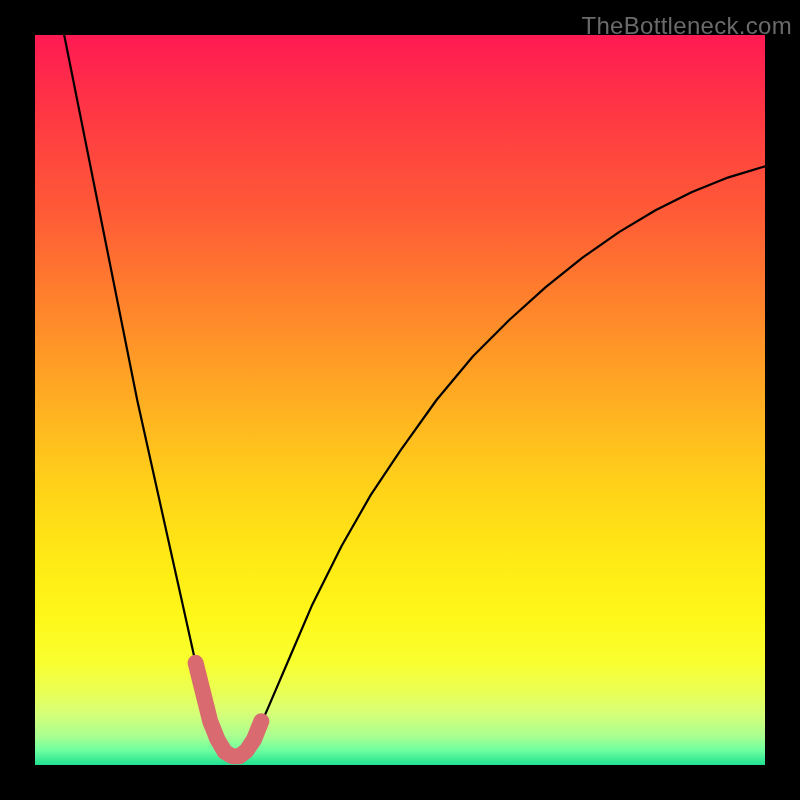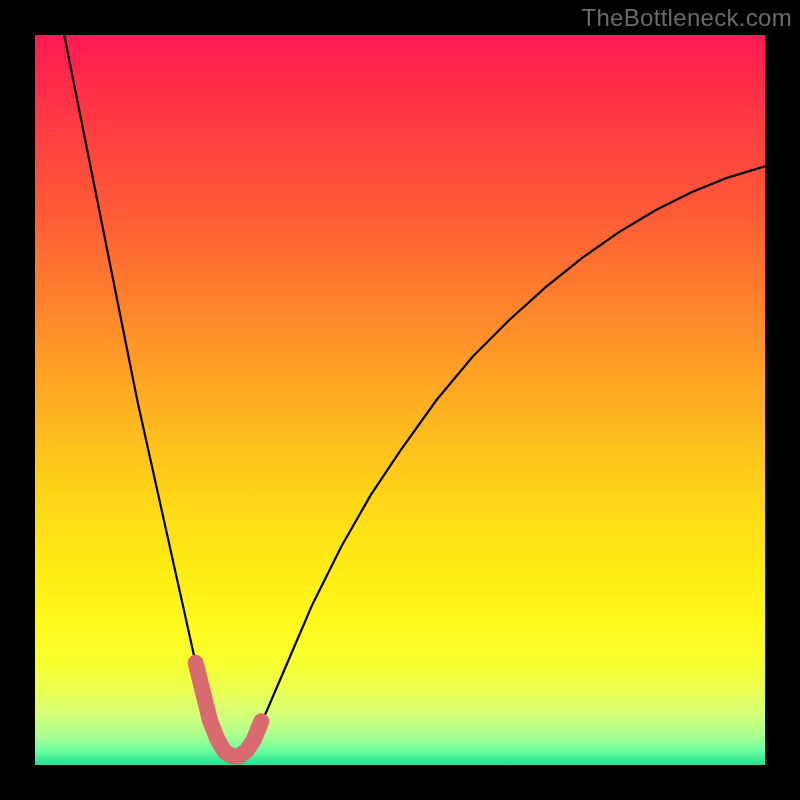--- a/index.html
+++ b/index.html
@@ -48,21 +48,21 @@
       #f8ff30 86%,
       #eaff55 90%,
       #d5ff78 93%,
       #aaff90 96%,
       #6effa0 98%,
       #20e090 100%
     );
   }
   .watermark {
     position: absolute;
-    top: 4px;
+    top: 12px;
     right: 8px;
     color: #6a6a6a;
     font-size: 24px;
     font-weight: 500;
     letter-spacing: 0.3px;
     user-select: none;
   }
   svg.curve {
     position: absolute;
     top: 0;

